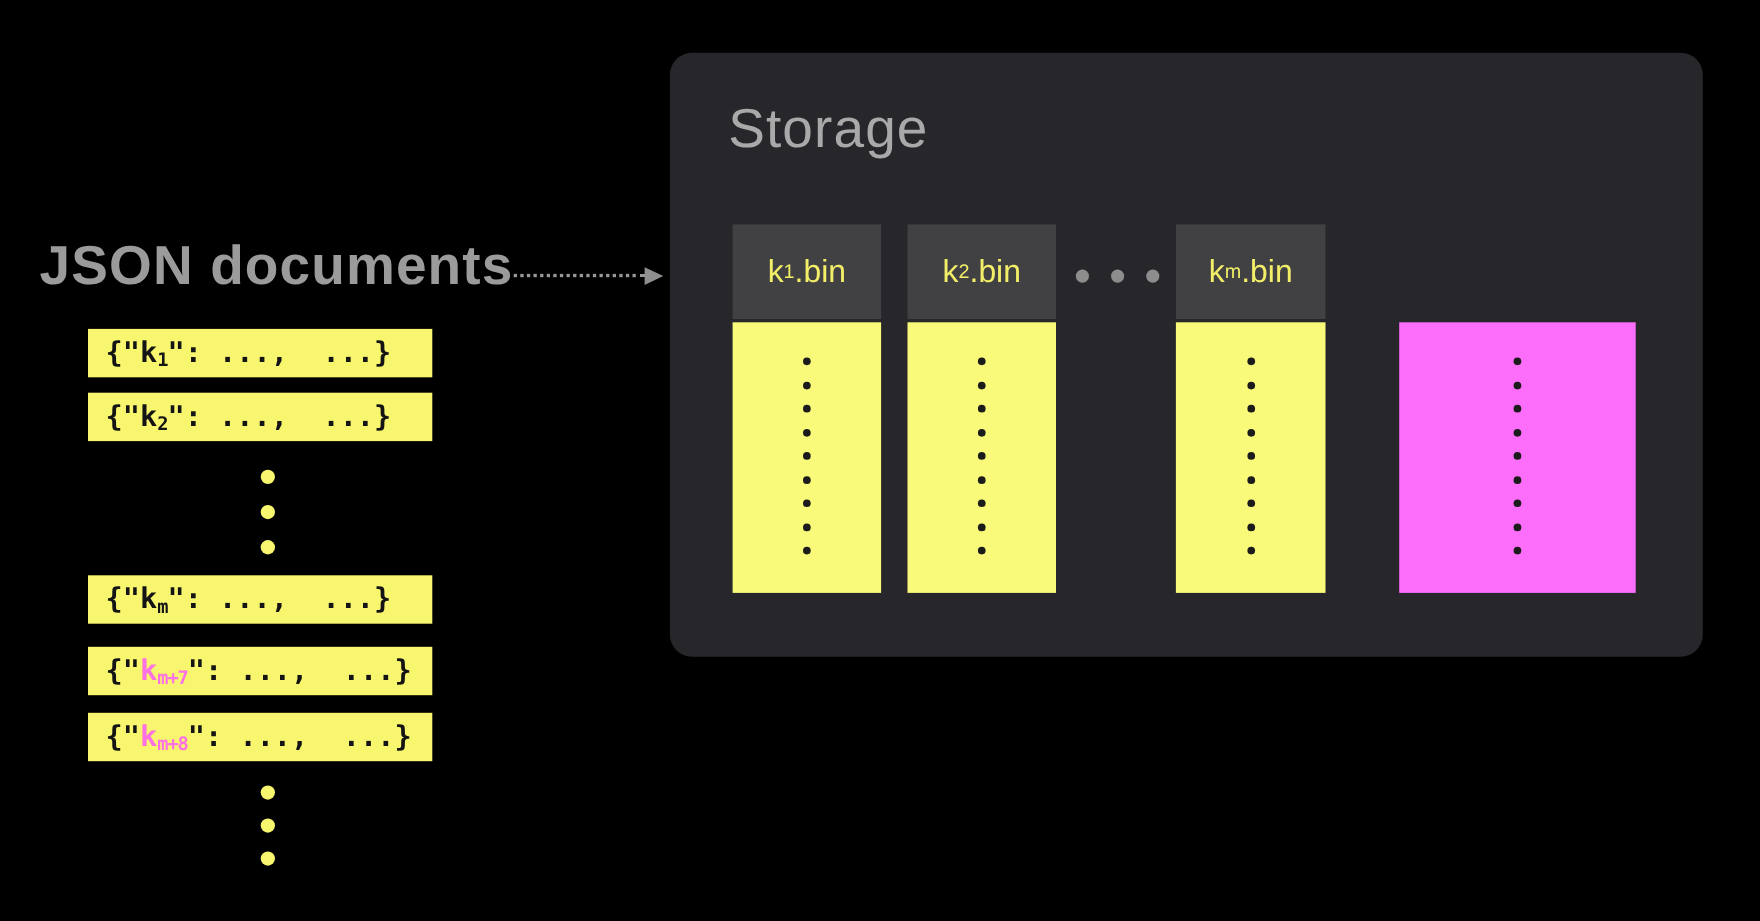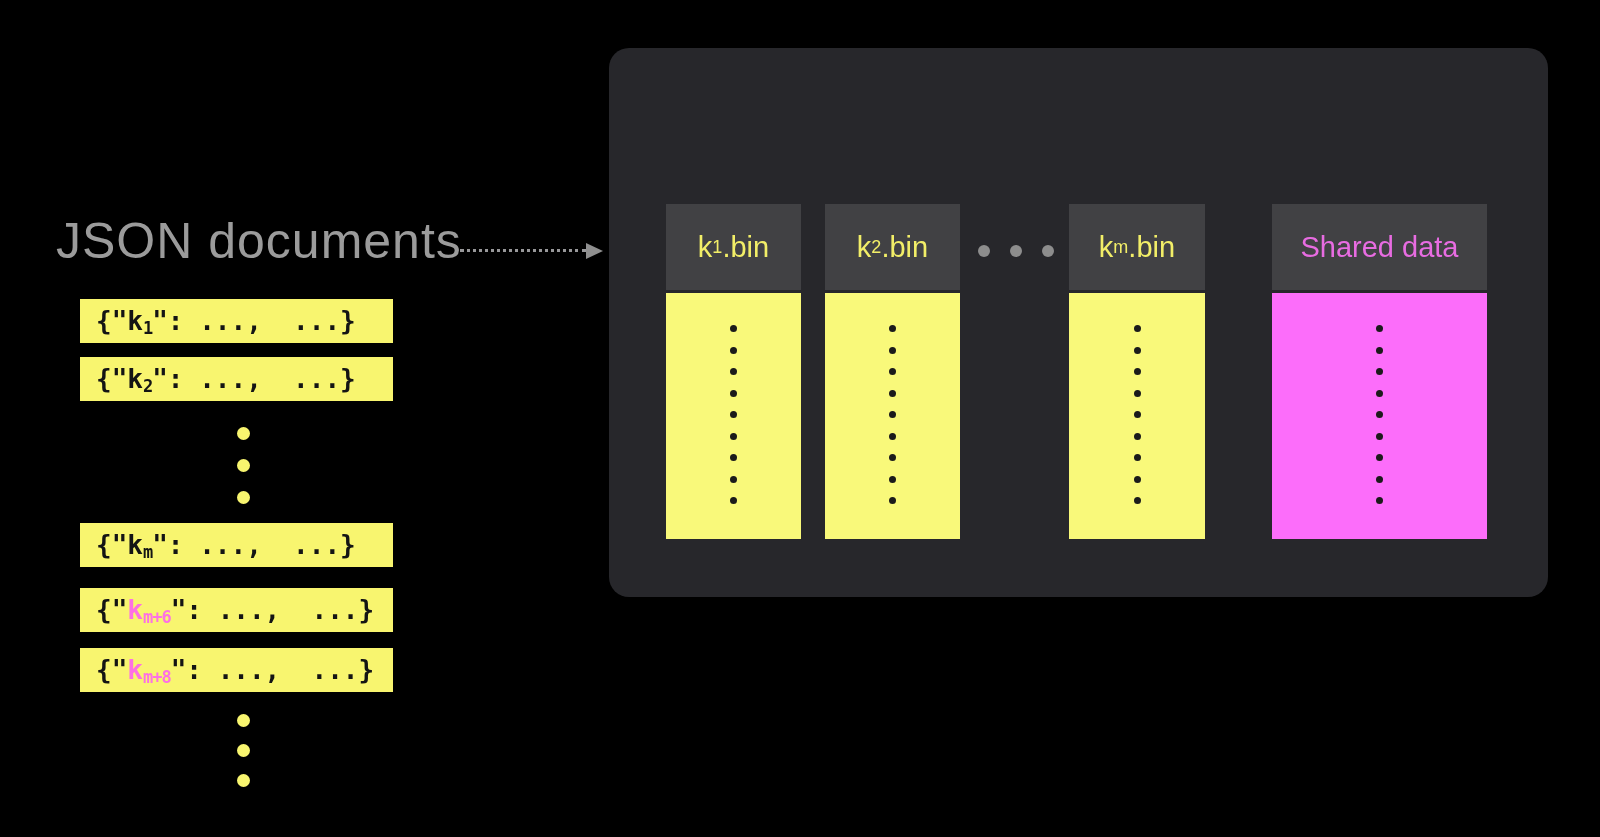--- a/index.html
+++ b/index.html
@@ -14,22 +14,22 @@
     --gray-label:#9b9b9b;
     --hdr-yellow:#f2ee68;
     --ink:#141414;
   }
   *{margin:0;padding:0;box-sizing:border-box;}
   html,body{background:var(--bg);}
   body{width:1600px;height:837px;position:relative;overflow:hidden;
        font-family:"Liberation Sans",sans-serif;}
 
   
-  .json-label{position:absolute;left:56px;top:216px;font-size:50px;line-height:1;
-              font-weight:400;letter-spacing:1px;color:var(--gray-label);}
+  .json-label{position:absolute;left:36px;top:216px;font-size:50px;line-height:1;
+              font-weight:700;letter-spacing:1px;color:var(--gray-label);}
 
   .arrow-line{position:absolute;left:460px;top:249px;width:126px;height:0;
               border-top:3px dotted #98989a;}
   .arrow-head{position:absolute;left:586px;top:243px;width:0;height:0;
               border-left:17px solid #8f8f8f;border-top:8px solid transparent;
               border-bottom:8px solid transparent;}
 
   .doc-bar{position:absolute;left:80px;width:313px;height:44px;background:var(--doc-yellow);
            color:var(--ink);font-family:"DejaVu Sans Mono",monospace;font-weight:bold;
            font-size:26px;line-height:44px;white-space:pre;padding-left:16px;}
@@ -82,45 +82,45 @@
   <div class="doc-bar b2"><span>{"</span><span class="key"><span>k</span><span class="sub">2</span></span><span>": ...,  ...}</span></div>
 
   <div class="vdots g1">
     <span class="dot"></span>
     <span class="dot"></span>
     <span class="dot"></span>
   </div>
 
   <div class="doc-bar b3"><span>{"</span><span class="key"><span>k</span><span class="sub">m</span></span><span>": ...,  ...}</span></div>
 
-  <div class="doc-bar b4 highlight"><span>{"</span><span class="key"><span>k</span><span class="sub">m+6</span></span><span>": ...,  ...}</span></div>
+  <div class="doc-bar b4 highlight"><span>{"</span><span class="key"><span>k</span><span class="sub">m+7</span></span><span>": ...,  ...}</span></div>
 
   <div class="doc-bar b5 highlight"><span>{"</span><span class="key"><span>k</span><span class="sub">m+8</span></span><span>": ...,  ...}</span></div>
 
   <div class="vdots g2">
     <span class="dot"></span>
     <span class="dot"></span>
     <span class="dot"></span>
   </div>
 
   <div class="storage">
+    <div class="storage-title">Storage</div>
 
     <div class="bin-header h1"><span>k</span><span class="sub">1</span><span>.bin</span></div>
 
     <div class="bin-header h2"><span>k</span><span class="sub">2</span><span>.bin</span></div>
 
     <div class="hdots">
       <span class="dot"></span>
       <span class="dot"></span>
       <span class="dot"></span>
     </div>
 
     <div class="bin-header h3"><span>k</span><span class="sub">m</span><span>.bin</span></div>
 
-    <div class="bin-header h4 shared">Shared data</div>
 
     <div class="bin-col c1">
       <span class="dot"></span>
         <span class="dot"></span>
         <span class="dot"></span>
         <span class="dot"></span>
         <span class="dot"></span>
         <span class="dot"></span>
         <span class="dot"></span>
         <span class="dot"></span>

